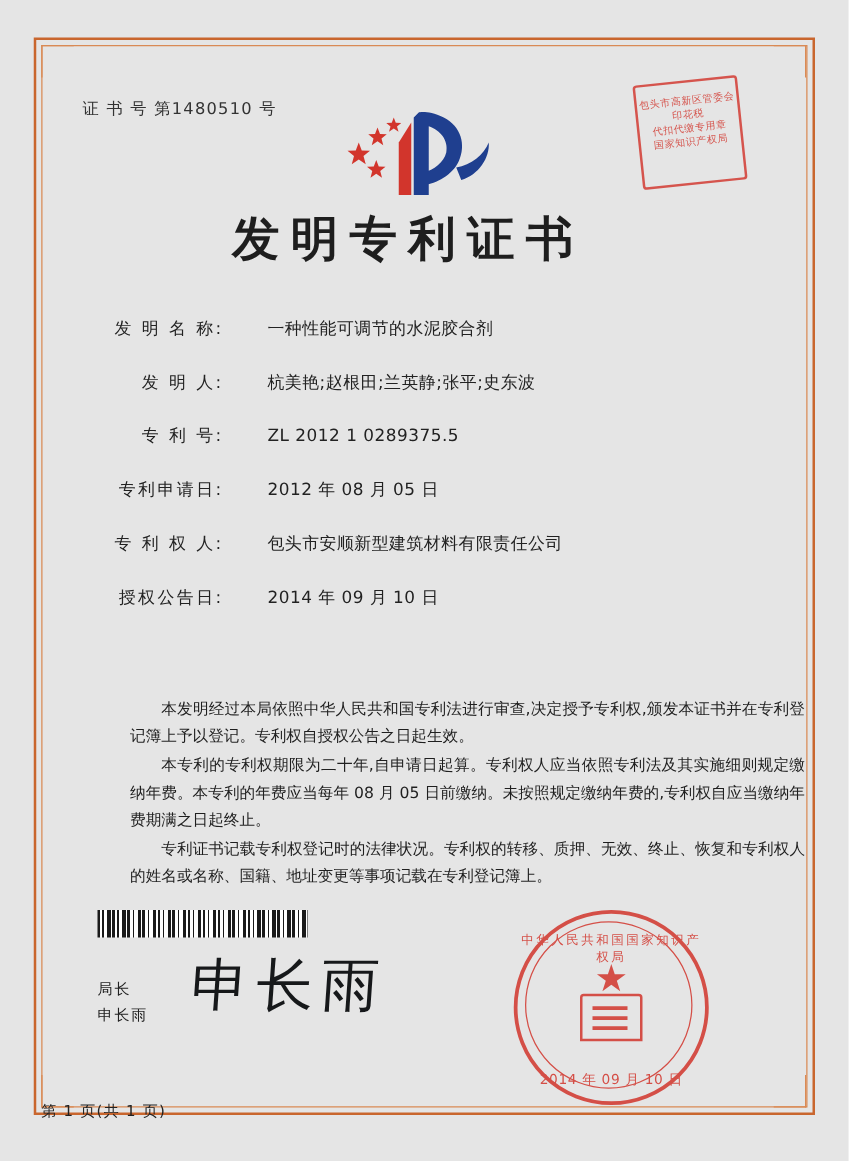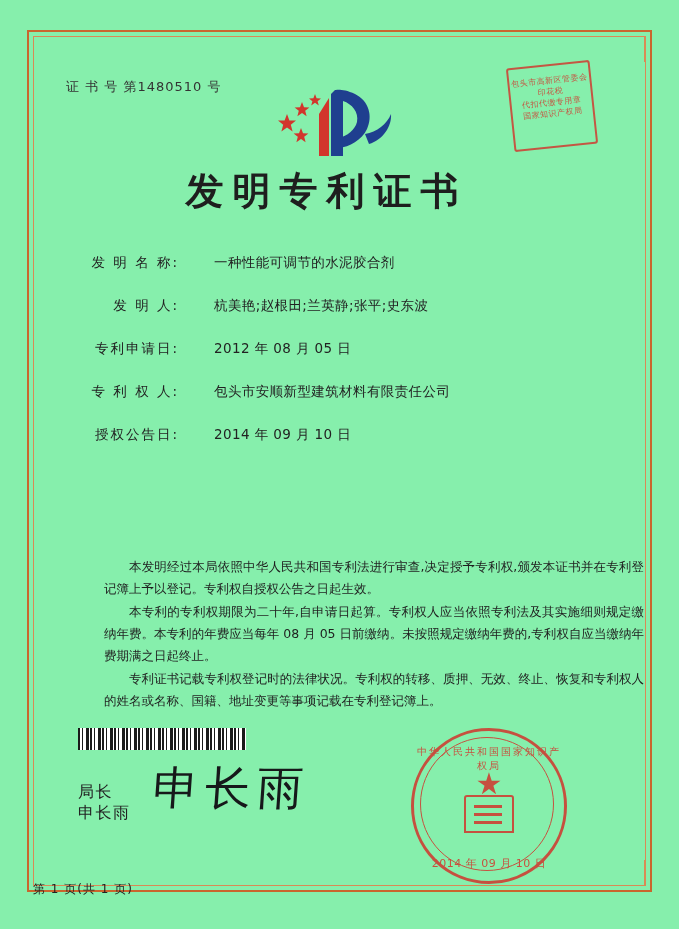--- a/index.html
+++ b/index.html
@@ -14,21 +14,21 @@
     color: #2b2b2b;
     position: relative;
     overflow: hidden;
   }
 
   .certificate {
     position: absolute;
     left: 0; top: 0;
     width: 679px;
     height: 929px;
-    background: #86efac;
+    background: #e5e5e5;
   }
 
   
   .border-outer {
     position: absolute;
     left: 27px;
     top: 30px;
     width: 625px;
     height: 862px;
     border: 2px solid #c9662e;
@@ -174,21 +174,21 @@
         #ffffff 5px, #ffffff 8px,
         #1a1a1a 8px, #1a1a1a 11px,
         #ffffff 11px, #ffffff 12px);
   }
 
   
   .sign-label {
     position: absolute;
     left: 45px;
     top: 745px;
-    font-size: 16px;
+    font-size: 12px;
     line-height: 21px;
     letter-spacing: 1.5px;
     color: #222;
   }
   .signature {
     position: absolute;
     left: 120px;
     top: 722px;
     font-family: "DejaVu Serif", "Liberation Serif", serif;
     font-size: 46px;
@@ -319,20 +319,24 @@
     <div class="fields">
       <div class="field-row">
         <div class="field-label">发 明 名 称:</div>
         <div class="field-value">一种性能可调节的水泥胶合剂</div>
       </div>
       <div class="field-row">
         <div class="field-label">发 明 人:</div>
         <div class="field-value">杭美艳;赵根田;兰英静;张平;史东波</div>
       </div>
       <div class="field-row">
+        <div class="field-label">专 利 号:</div>
+        <div class="field-value">ZL 2012 1 0289375.5</div>
+      </div>
+      <div class="field-row">
         <div class="field-label">专利申请日:</div>
         <div class="field-value">2012 年 08 月 05 日</div>
       </div>
       <div class="field-row">
         <div class="field-label">专 利 权 人:</div>
         <div class="field-value">包头市安顺新型建筑材料有限责任公司</div>
       </div>
       <div class="field-row">
         <div class="field-label">授权公告日:</div>
         <div class="field-value">2014 年 09 月 10 日</div>

